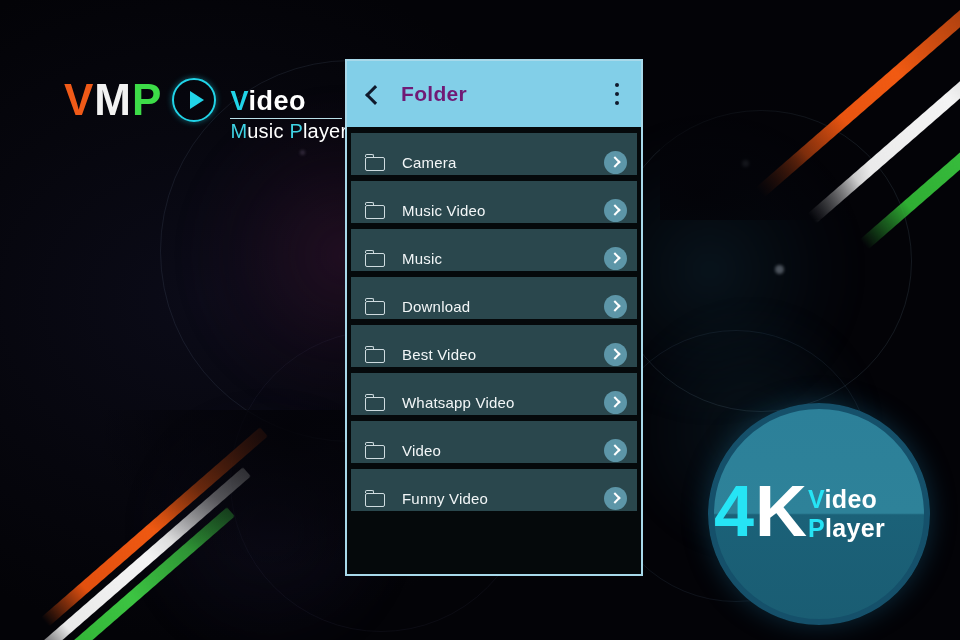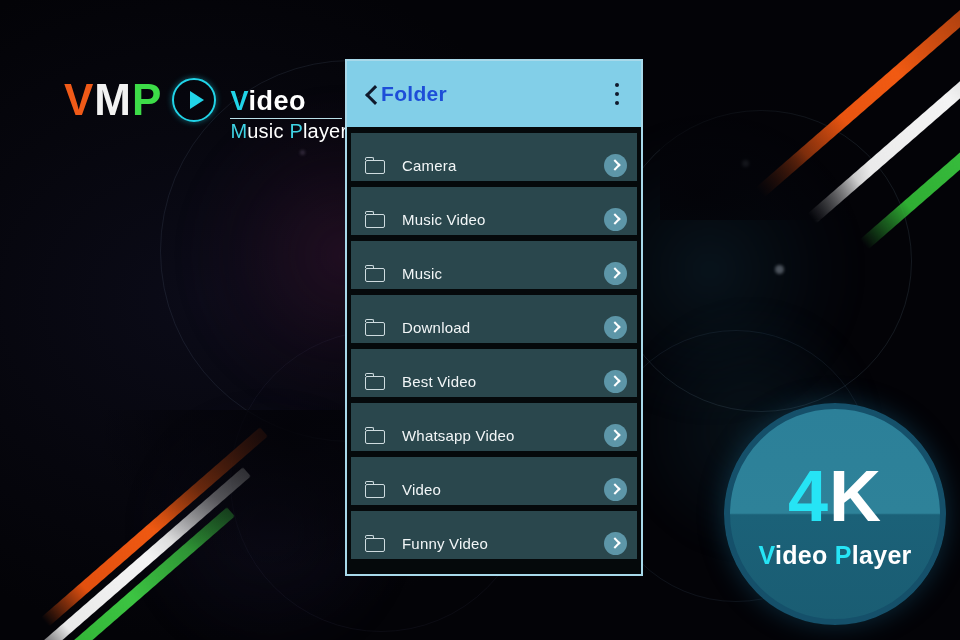--- a/index.html
+++ b/index.html
@@ -201,24 +201,24 @@
     content: "";
     position: absolute;
     left: 5px; top: 3px;
     width: 11px; height: 11px;
     border-left: 3px solid #101a2c;
     border-bottom: 3px solid #101a2c;
     transform: rotate(45deg);
   }
   .panel-title {
     flex: 1 1 auto;
-    margin-left: 0;
+    margin-left: 20px;
     font-size: 21px;
     font-weight: bold;
-    color: #1d4ed8;
+    color: #701a75;
     letter-spacing: .3px;
   }
   .kebab {
     width: 20px; height: 22px;
     display: flex;
     flex-direction: column;
     justify-content: space-between;
     align-items: center;
     cursor: pointer;
     flex: 0 0 auto;
@@ -230,21 +230,21 @@
     background: #101a2c;
   }
 
   .panel-body {
     flex: 1 1 auto;
     background: #05090b;
     padding: 6px 0 4px 0;
     overflow: hidden;
   }
   .folder-row {
-    height: 48px;
+    height: 42px;
     margin: 0 4px 6px 4px;
     background: #2a474d;
     display: flex;
     align-items: center;
     padding: 16px 10px 0 14px;
     box-sizing: border-box;
     cursor: pointer;
   }
   .folder-ico {
     width: 20px; height: 17px;
@@ -294,28 +294,27 @@
     width: 6px; height: 6px;
     border-top: 2px solid #ffffff;
     border-right: 2px solid #ffffff;
     transform: rotate(45deg);
     margin-left: -2px;
   }
 
   
   .badge4k {
     position: absolute;
-    left: 724px; top: 403px;
+    left: 708px; top: 403px;
     width: 222px; height: 222px;
     border-radius: 50%;
     background: linear-gradient(180deg, #2c8099 0%, #2e8299 49.6%, #1b6178 50.4%, #1a5d73 100%);
     border: 6px solid #15506a;
     box-sizing: border-box;
     display: flex;
-    flex-direction: column;
     align-items: center;
     justify-content: center;
     box-shadow: 0 0 26px rgba(30,120,160,.35);
     overflow: hidden;
   }
   .badge4k-num {
     font-size: 72px;
     font-weight: bold;
     line-height: .95;
     letter-spacing: 1px;

